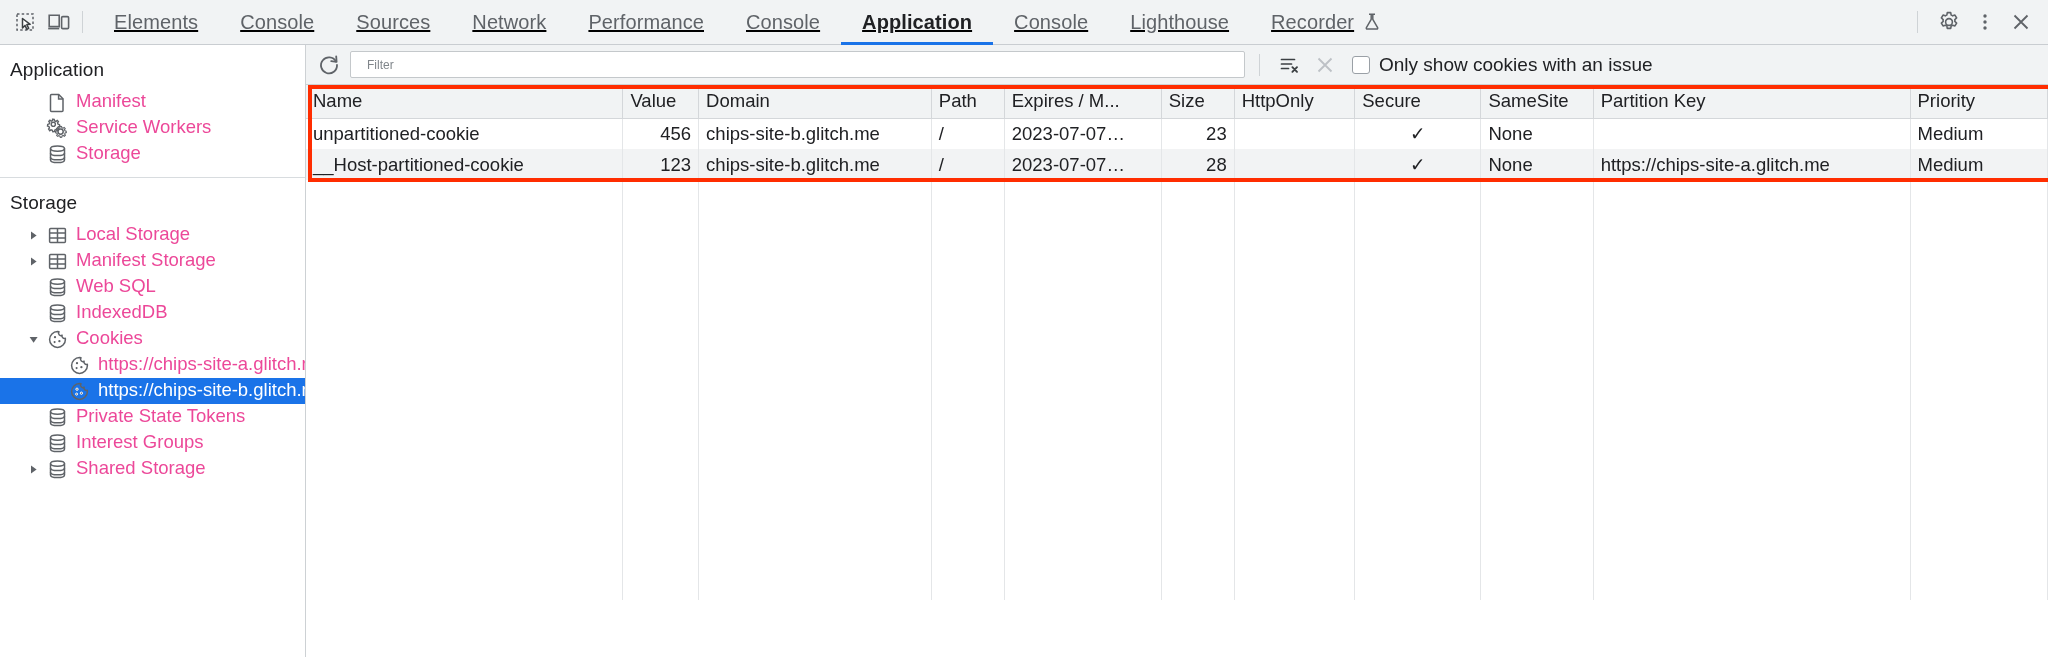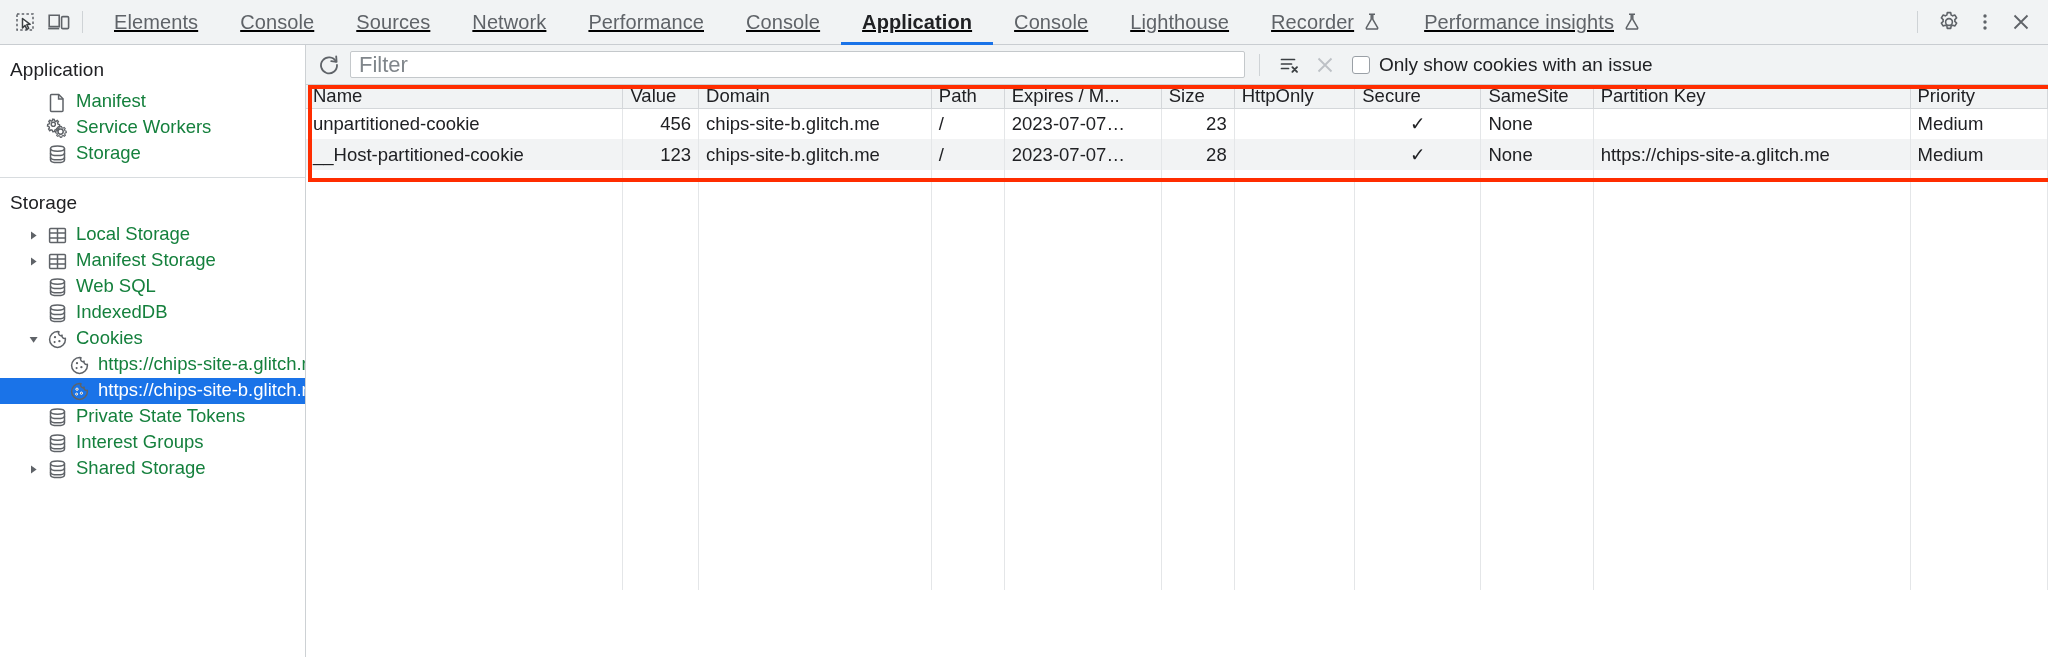--- a/index.html
+++ b/index.html
@@ -54,21 +54,21 @@
     display: flex; flex-direction: column;
     overflow: hidden;
   }
   .side-section { padding: 8px 0 10px 0; }
   .side-section + .side-section { border-top: 1px solid #d8dcdf; }
   .side-title {
     font-size: 19px; color: #202124; padding: 6px 0 8px 10px; letter-spacing: 0.1px;
   }
   .tree-row {
     height: 26px; display: flex; align-items: center;
-    font-size: 18.5px; color: #15803d; white-space: nowrap;
+    font-size: 18.5px; color: #ec4899; white-space: nowrap;
     padding-right: 4px;
   }
   .tree-row.selected { background: #1a73e8; color: #ffffff; }
   .tree-row.selected .ticon svg { stroke: #ffffff; }
   .twisty {
     width: 22px; min-width: 22px; display: flex; align-items: center; justify-content: center;
   }
   .twisty svg { display: block; }
   .ticon {
     width: 26px; min-width: 26px; display: flex; align-items: center; justify-content: center;
@@ -85,43 +85,43 @@
     height: 40px; min-height: 40px;
     background: #f1f3f4;
     border-bottom: 1px solid #cdd1d4;
     display: flex; align-items: center;
     padding: 0 8px 0 8px; gap: 6px;
   }
   .refresh-btn { width: 30px; height: 30px; display:flex; align-items:center; justify-content:center; }
   .filter-input {
     flex: 0 0 auto; width: 895px; height: 27px;
     background: #ffffff; border: 1px solid #c4c8cb; border-radius: 2px;
-    display: flex; align-items: center; padding: 0 8px;
-    font-size: 22px; color: #80868b;
+    display: flex; align-items: center; padding: 0 16px;
+    font-size: 12px; color: #80868b;
   }
   .fb-sep { width: 1px; height: 22px; background: #cfd3d6; margin: 0 8px; }
   .fb-icon { width: 30px; height: 30px; display:flex; align-items:center; justify-content:center; }
   .cb-wrap { display: flex; align-items: center; gap: 9px; margin-left: 6px; }
   .cbox {
     width: 18px; height: 18px; border: 1.6px solid #9aa0a6; border-radius: 3px; background: #fff;
   }
   .cb-label { font-size: 19px; color: #202124; white-space: nowrap; }
 
   
   .table-area { flex: 1; position: relative; min-height: 0; background: #fff; overflow: hidden; }
   table.cookies {
     width: 100%; border-collapse: collapse; table-layout: fixed;
     font-size: 18.5px; color: #202124;
   }
   table.cookies thead th {
     background: #f1f3f4;
     border-right: 1px solid #d4d7da;
     border-bottom: 1px solid #d4d7da;
     font-weight: normal; text-align: left;
-    height: 23px; padding: 0 7px;
+    height: 33px; padding: 0 7px;
     white-space: nowrap; overflow: hidden; text-overflow: ellipsis;
     color: #202124;
   }
   table.cookies tbody td {
     border-right: 1px solid #e4e6e8;
     height: 31px; padding: 0 7px;
     white-space: nowrap; overflow: hidden; text-overflow: ellipsis;
   }
   tbody tr.odd td { background: #ffffff; }
   tbody tr.even td { background: #f2f3f4; }
@@ -188,28 +188,20 @@
           <div style="position: absolute; left: 0px; right: 0px; bottom: 0px; height: 3px; background: rgb(26, 115, 232);"></div>
         </div>
         <div class="tab">
           <span>Console</span>
         </div>
         <div class="tab">
           <span>Lighthouse</span>
         </div>
         <div class="tab">
           <span>Recorder</span>
-          <span class="flask">
-            <svg width="20" height="20" viewBox="0 0 20 20">
-              <path d="M7 2.2h6M9.2 2.2v5.1L4.4 15.6a1 1 0 0 0 .86 1.5h9.48a1 1 0 0 0 .86-1.5L10.8 7.3V2.2" fill="none" stroke="#5f6368" stroke-width="1.5" stroke-linejoin="round"></path>
-            </svg>
-          </span>
-        </div>
-        <div class="tab">
-          <span>Performance insights</span>
           <span class="flask">
             <svg width="20" height="20" viewBox="0 0 20 20">
               <path d="M7 2.2h6M9.2 2.2v5.1L4.4 15.6a1 1 0 0 0 .86 1.5h9.48a1 1 0 0 0 .86-1.5L10.8 7.3V2.2" fill="none" stroke="#5f6368" stroke-width="1.5" stroke-linejoin="round"></path>
             </svg>
           </span>
         </div>
       </div>
 
     <div class="toolbar-right">
       <div class="tb-sep"></div>

